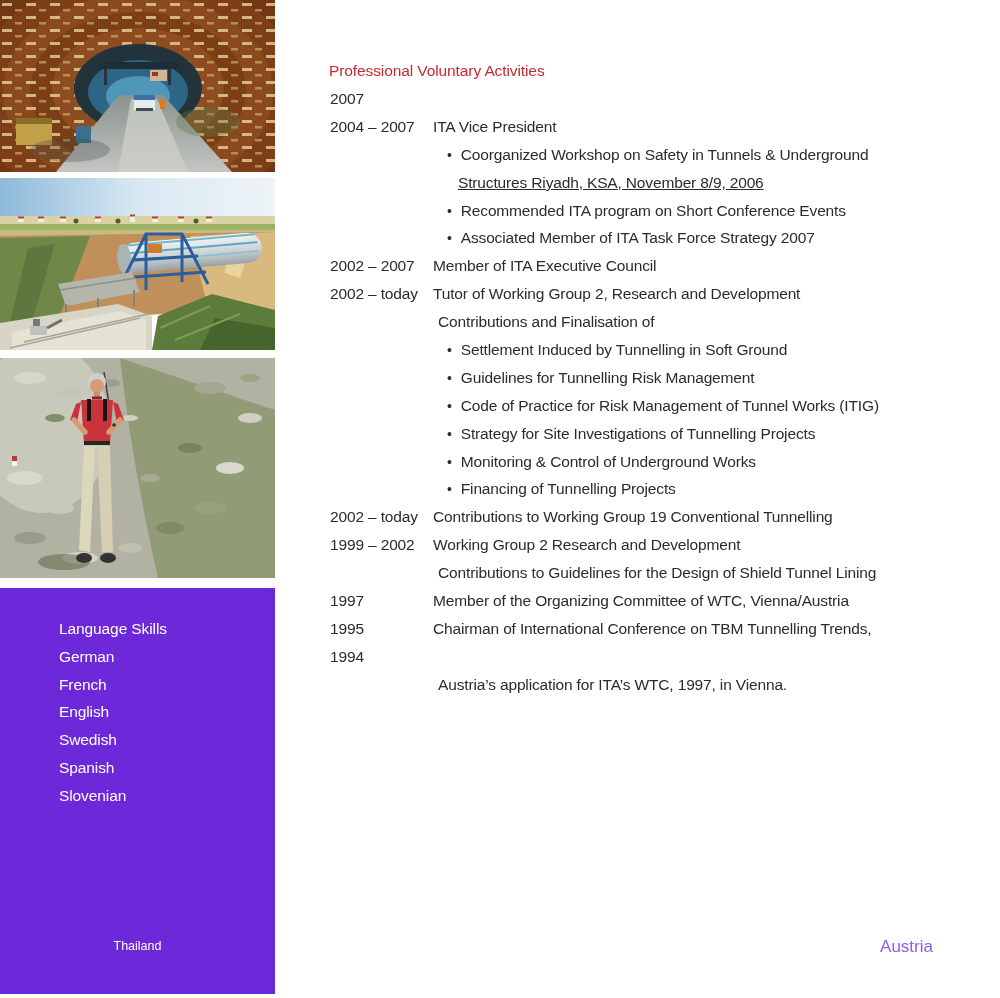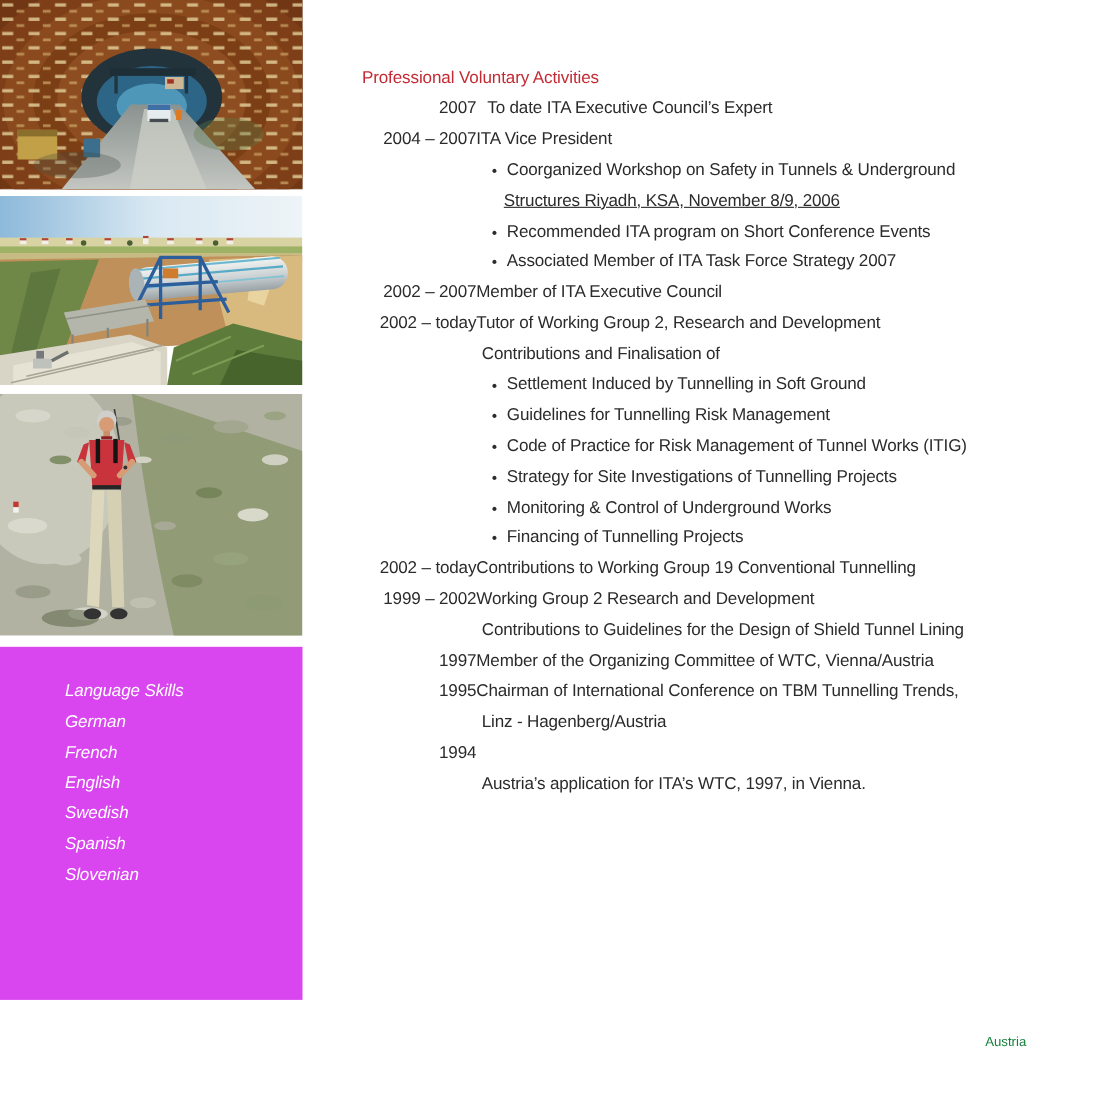--- a/index.html
+++ b/index.html
@@ -5,39 +5,39 @@
   html,body{margin:0;padding:0;background:#fff;}
   body{font-family:"Liberation Sans","DejaVu Sans",sans-serif;}
   .page{position:relative;width:1000px;height:998px;background:#ffffff;overflow:hidden;}
 
   
   .photo{position:absolute;left:0;width:275px;margin:0;overflow:hidden;}
   .photo svg{display:block;width:100%;height:100%;}
   .photo1{top:0;height:172px;}
   .photo2{top:178px;height:172px;}
   .photo3{top:358px;height:220px;}
-  .red-panel{position:absolute;left:0;top:588px;width:275px;height:321px;background:#d946ef;font-style:italic;}
+  .red-panel{position:absolute;left:0;top:588px;width:275px;height:406px;background:#6d28d9;}
   .lang-block{position:absolute;left:59px;top:27px;color:#ffffff;font-size:15.5px;line-height:27.8px;letter-spacing:-0.1px;}
   .lang-title{font-weight:400;}
   .lang-list{list-style:none;margin:0;padding:0;}
   .thailand{position:absolute;left:0;top:350px;width:100%;text-align:center;color:#ffffff;font-size:12.5px;line-height:16px;}
 
   
   .main{position:absolute;left:0;top:0;width:1000px;height:936px;}
   .heading{position:absolute;left:329px;top:62px;margin:0;font-size:15.5px;font-weight:400;color:#c42a33;letter-spacing:-0.1px;}
   .activities{position:absolute;left:330px;top:85px;width:662px;color:#2b2b2b;letter-spacing:-0.15px;}
-  .row{display:flex;align-items:center;height:27.9px;font-size:15.5px;text-align:right;}
+  .row{display:flex;align-items:center;height:27.9px;font-size:15.5px;}
   .year{flex:0 0 103px;}
   .desc{display:flex;align-items:center;}
   .todate .desc{padding-left:10px;}
   .cont .desc{padding-left:5px;}
   .cont2 .desc{padding-left:25px;text-decoration:underline;}
   .bullet .desc{padding-left:14px;}
   .glyph{margin-right:9px;font-size:14px;line-height:1;}
-  .austria{position:absolute;right:67px;top:939px;color:#15803d;font-size:12px;line-height:16px;}
+  .austria{position:absolute;right:67px;top:939px;color:#8b5cf6;font-size:17px;line-height:16px;}
 </style>
 </head>
 <body>
 
 <div class="page">
 
   <aside>
 
     <figure class="photo photo1">
       <svg viewBox="0 0 275 172" preserveAspectRatio="none">
@@ -228,23 +228,20 @@
       <div class="thailand">Thailand</div>
     </div>
 
   </aside>
 
   <main class="main">
     <h1 class="heading">Professional Voluntary Activities</h1>
     <div class="activities">
         <div class="row entry todate">
           <span class="year">2007</span>
-          <span class="desc">
-            <span>To date ITA Executive Council’s Expert</span>
-          </span>
         </div>
         <div class="row entry">
           <span class="year">2004 – 2007</span>
           <span class="desc">
             <span>ITA Vice President</span>
           </span>
         </div>
         <div class="row bullet">
           <span class="year"></span>
           <span class="desc">
@@ -353,26 +350,20 @@
         <div class="row entry">
           <span class="year">1997</span>
           <span class="desc">
             <span>Member of the Organizing Committee of WTC, Vienna/Austria</span>
           </span>
         </div>
         <div class="row entry">
           <span class="year">1995</span>
           <span class="desc">
             <span>Chairman of International Conference on TBM Tunnelling Trends,</span>
-          </span>
-        </div>
-        <div class="row cont">
-          <span class="year"></span>
-          <span class="desc">
-            <span>Linz - Hagenberg/Austria</span>
           </span>
         </div>
         <div class="row entry">
           <span class="year">1994</span>
         </div>
         <div class="row cont">
           <span class="year"></span>
           <span class="desc">
             <span>Austria’s application for ITA’s WTC, 1997, in Vienna.</span>
           </span>

